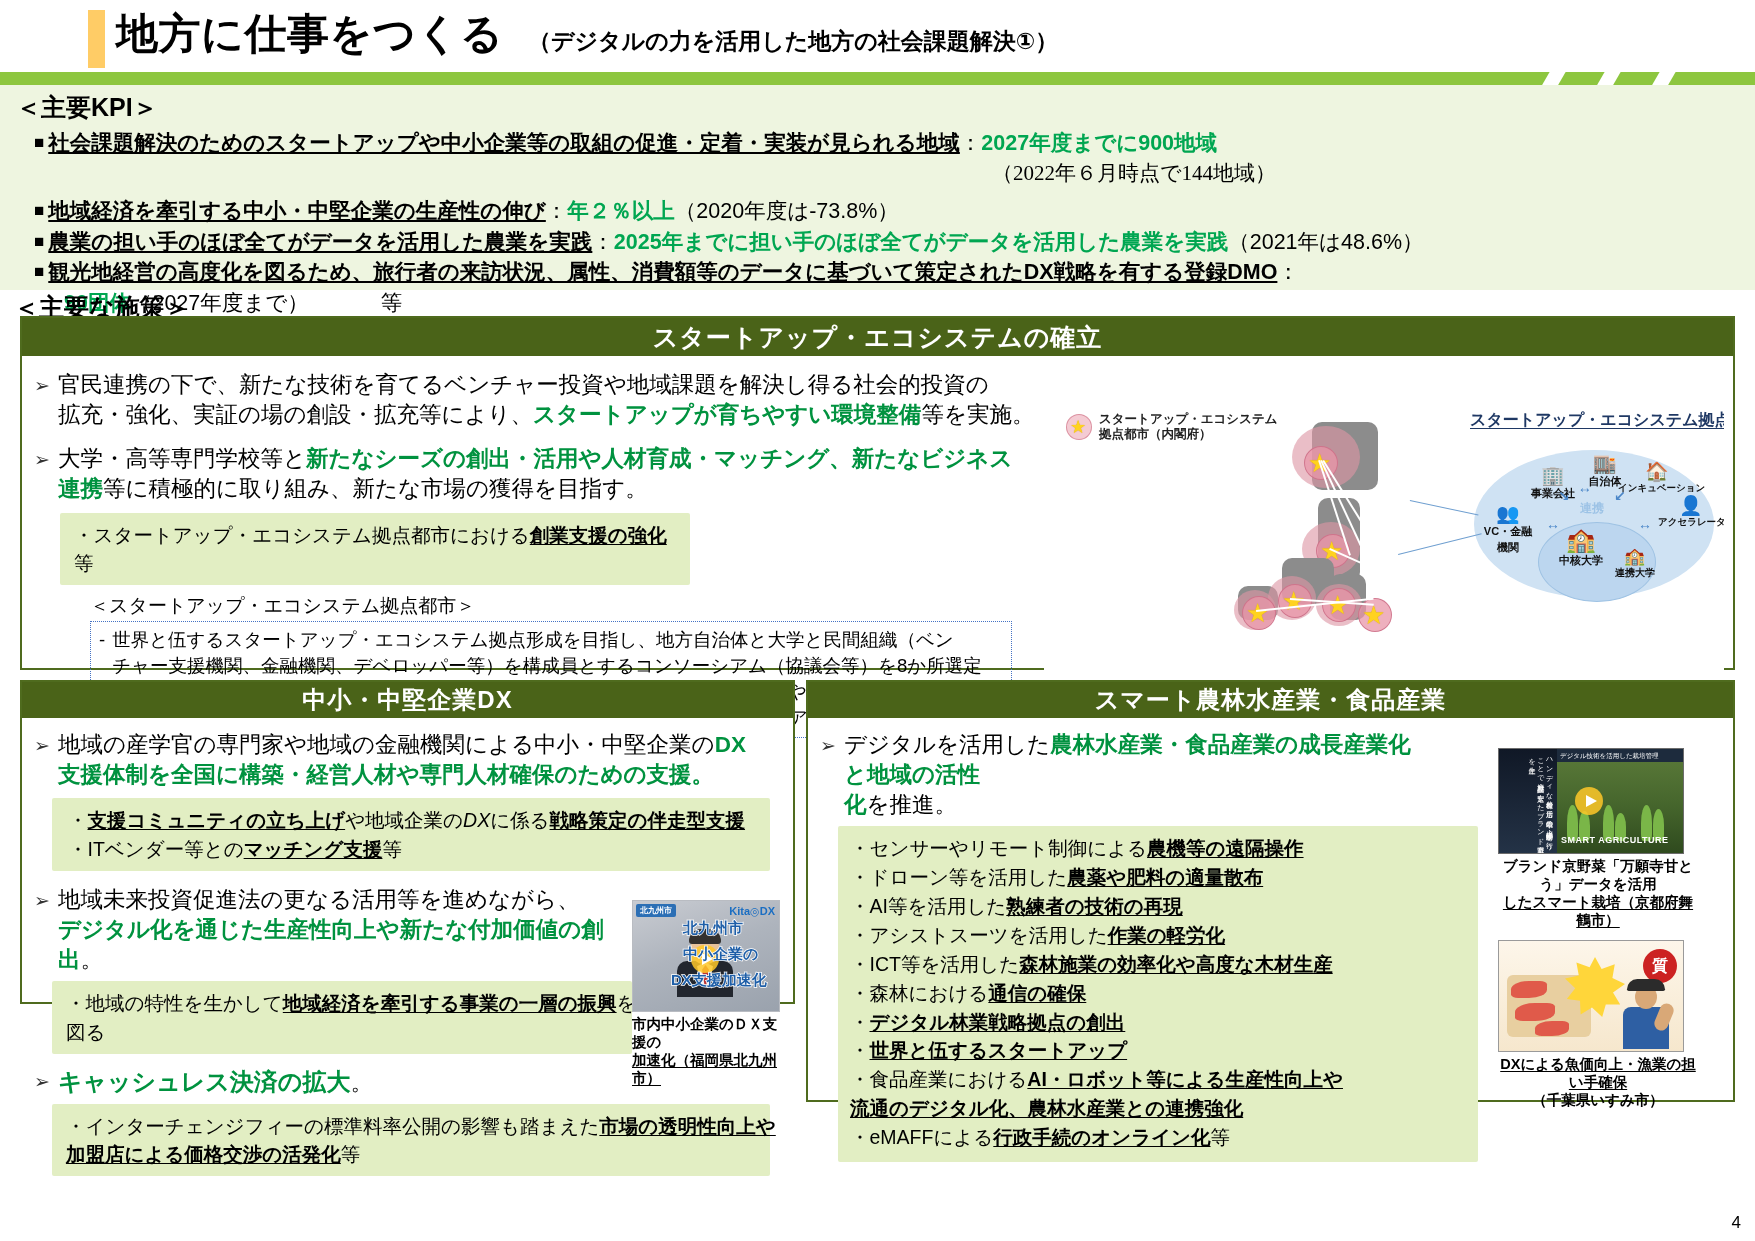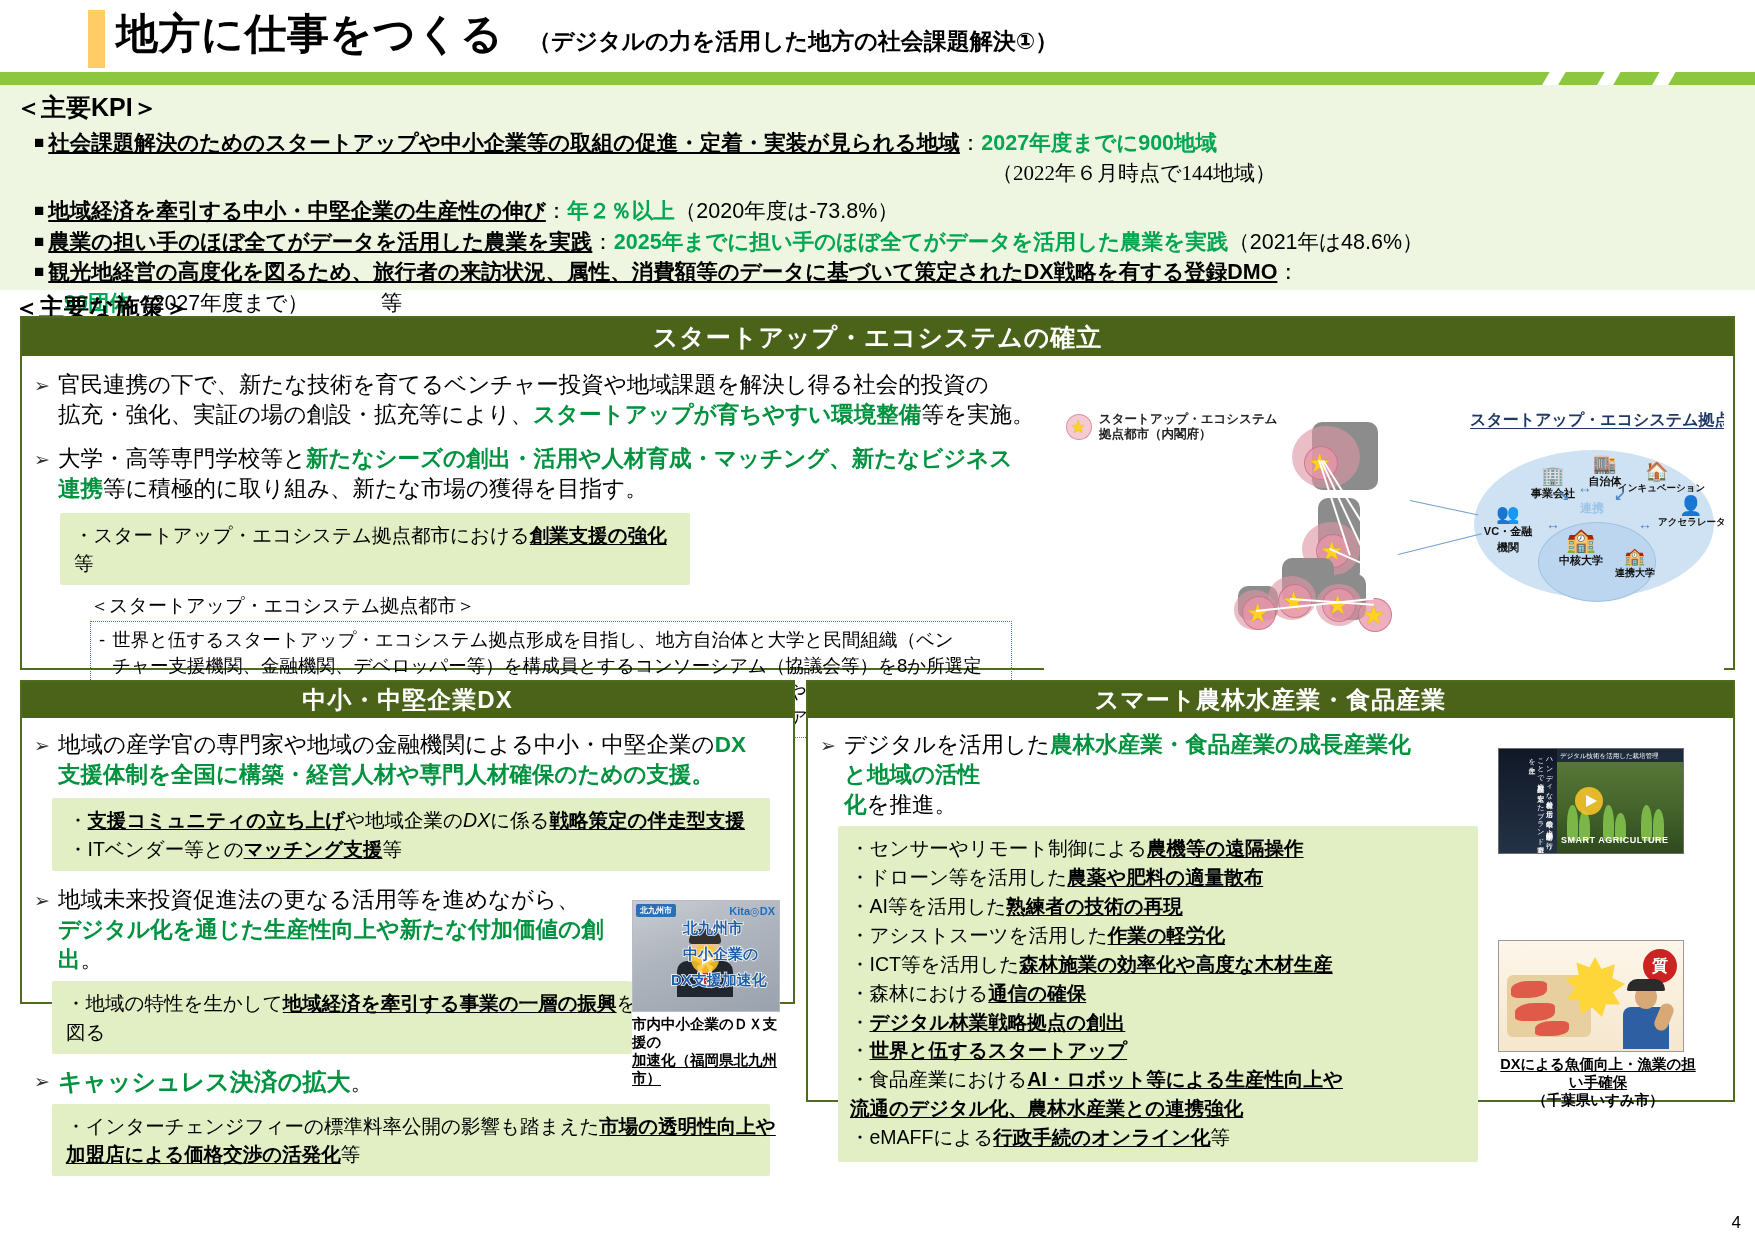--- a/index.html
+++ b/index.html
@@ -552,20 +552,24 @@
               <i style="left:0;"></i>
               <i style="left:12px; height:28px;"></i>
             </div>
           <div class="plant" style="left:142px;">
               <i style="left:0;"></i>
               <i style="left:12px; height:32px;"></i>
             </div>
           <div class="play-btn" style="left:76px; top:38px;"></div>
           <span class="caption-in">SMART AGRICULTURE</span>
         </div>
+        <div class="cap center">
+          <span>ブランド京野菜「万願寺甘とう」データを活用</span><br>
+          <span class="u">したスマート栽培（京都府舞鶴市）</span>
+        </div>
       </div>
 
       <div class="photo-card" style="left: 690px; top: 222px; width: 200px;">
         <div class="agri-photo2">
           <div class="fishbox">
             <span class="tray"></span>
             <span class="fish" style="left:6px; top:26px; width:36px; height:17px;"></span>
             <span class="fish" style="left:10px; top:48px; width:40px; height:18px;"></span>
             <span class="fish" style="left:30px; top:66px; width:34px; height:15px;"></span>
           </div>

